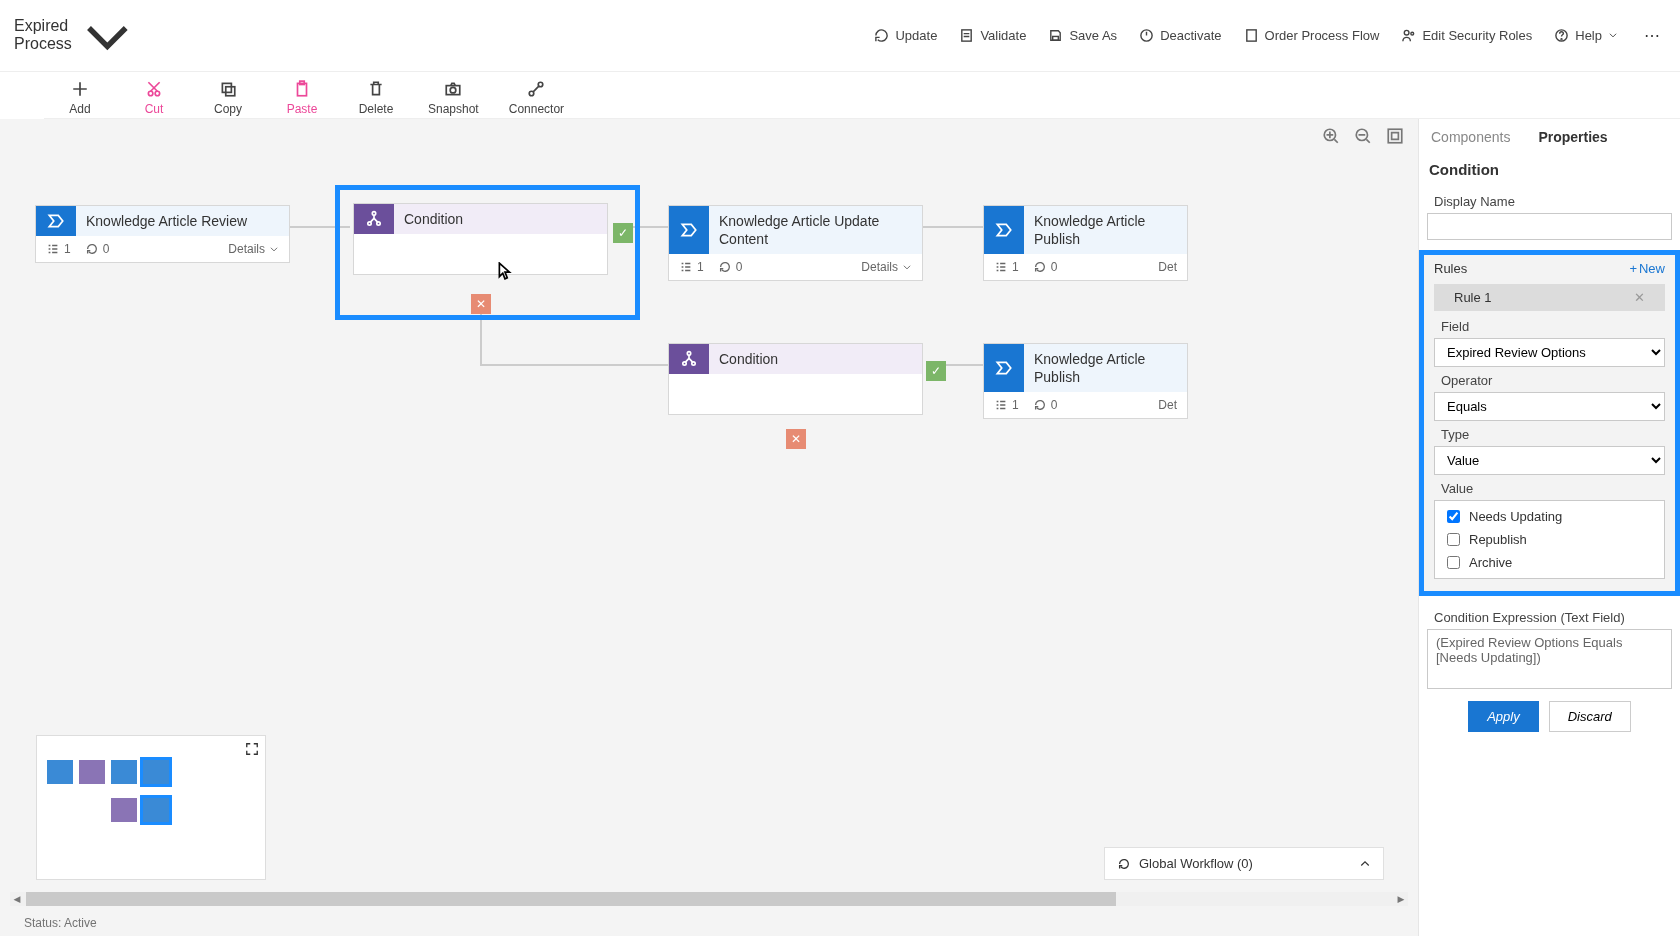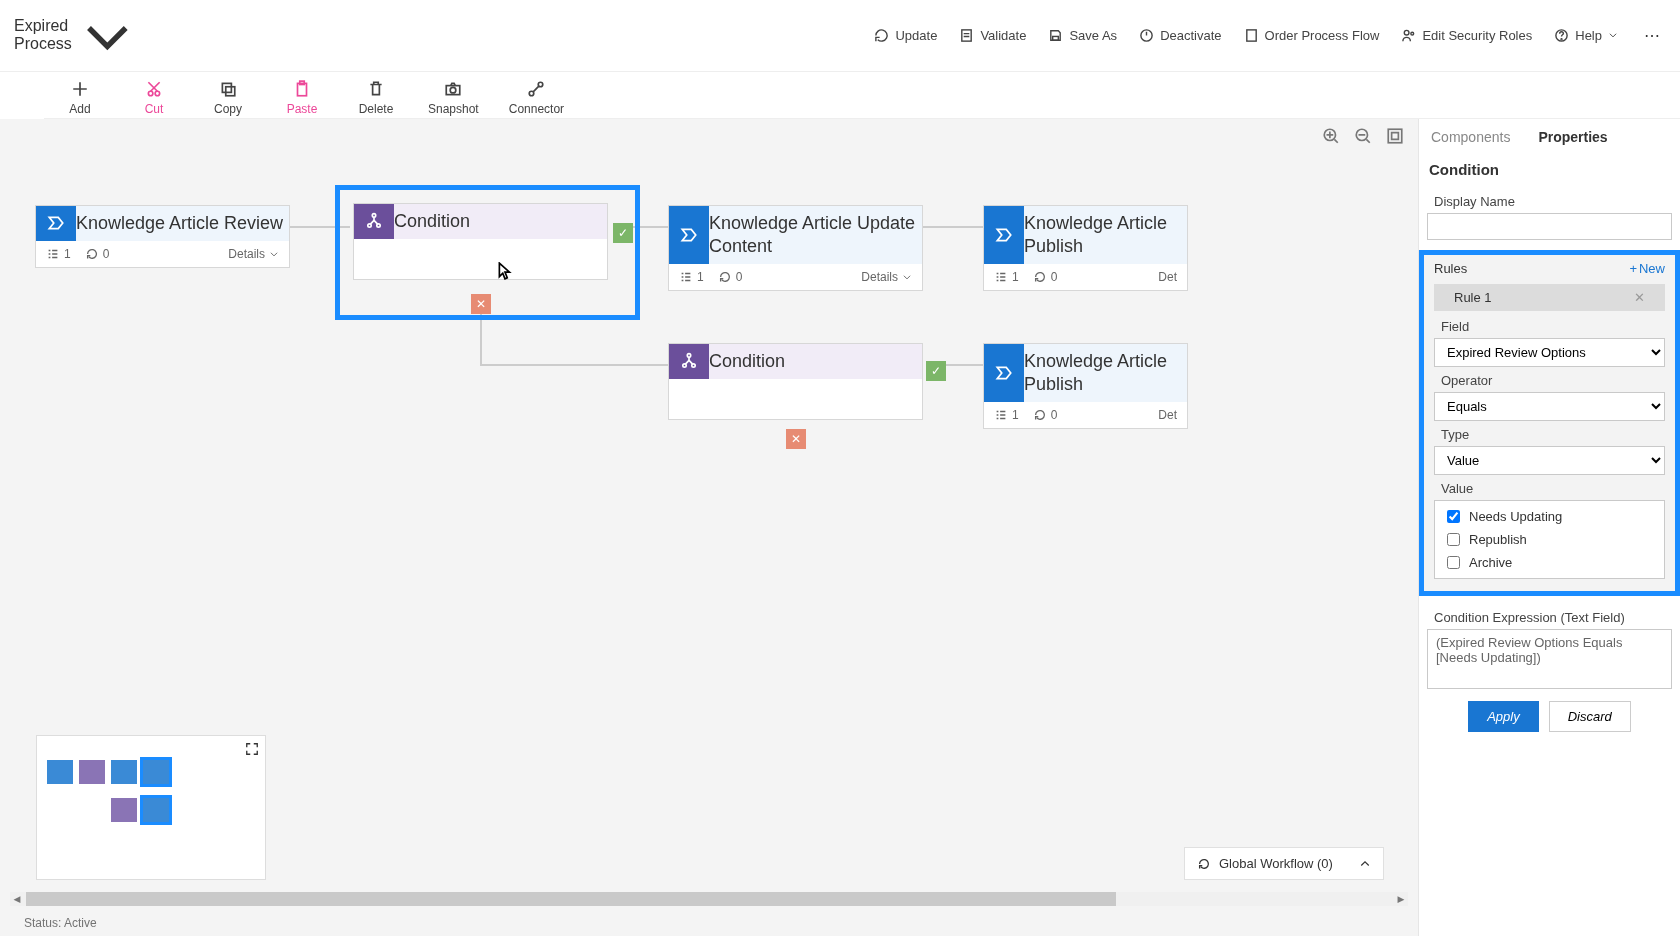--- a/index.html
+++ b/index.html
@@ -78,22 +78,22 @@
   width: 40px;
   background: #1976d2;
   display: flex;
   align-items: center;
   justify-content: center;
 }
 .stage-cond .stage-icon { background: #6b4f9b; }
 .stage-icon svg { width: 18px; height: 18px; }
 .stage-title {
   flex: 1;
-  padding: 6px 0;
-  font-size: 18px;
+  padding: 6px 10px;
+  font-size: 14px;
   line-height: 1.3;
   background: #eef5fc;
 }
 .stage-cond .stage-title { background: #f1ecf7; }
 .stage-body {
   display: flex;
   align-items: center;
   justify-content: space-between;
   padding: 6px 10px;
   font-size: 12px;
@@ -136,21 +136,21 @@
 .mm-box { width: 26px; height: 24px; display:flex; align-items:center; justify-content:center; }
 .mm-blue { background: #3a8ad6; }
 .mm-purple { background: #8a74b5; }
 .mm-box.sel { outline: 3px solid #1a8cff; }
 .mm-expand { position:absolute; top:6px; right:6px; width:14px; height:14px; }
 
 .globalwf {
   position: absolute;
   right: 34px;
   bottom: 56px;
-  width: 200px;
+  width: 280px;
   background: #fff;
   border: 1px solid #e0e0e0;
   padding: 8px 12px;
   display: flex;
   align-items: center;
   justify-content: space-between;
   font-size: 13px;
 }
 .scroll-h {
   position: absolute;

